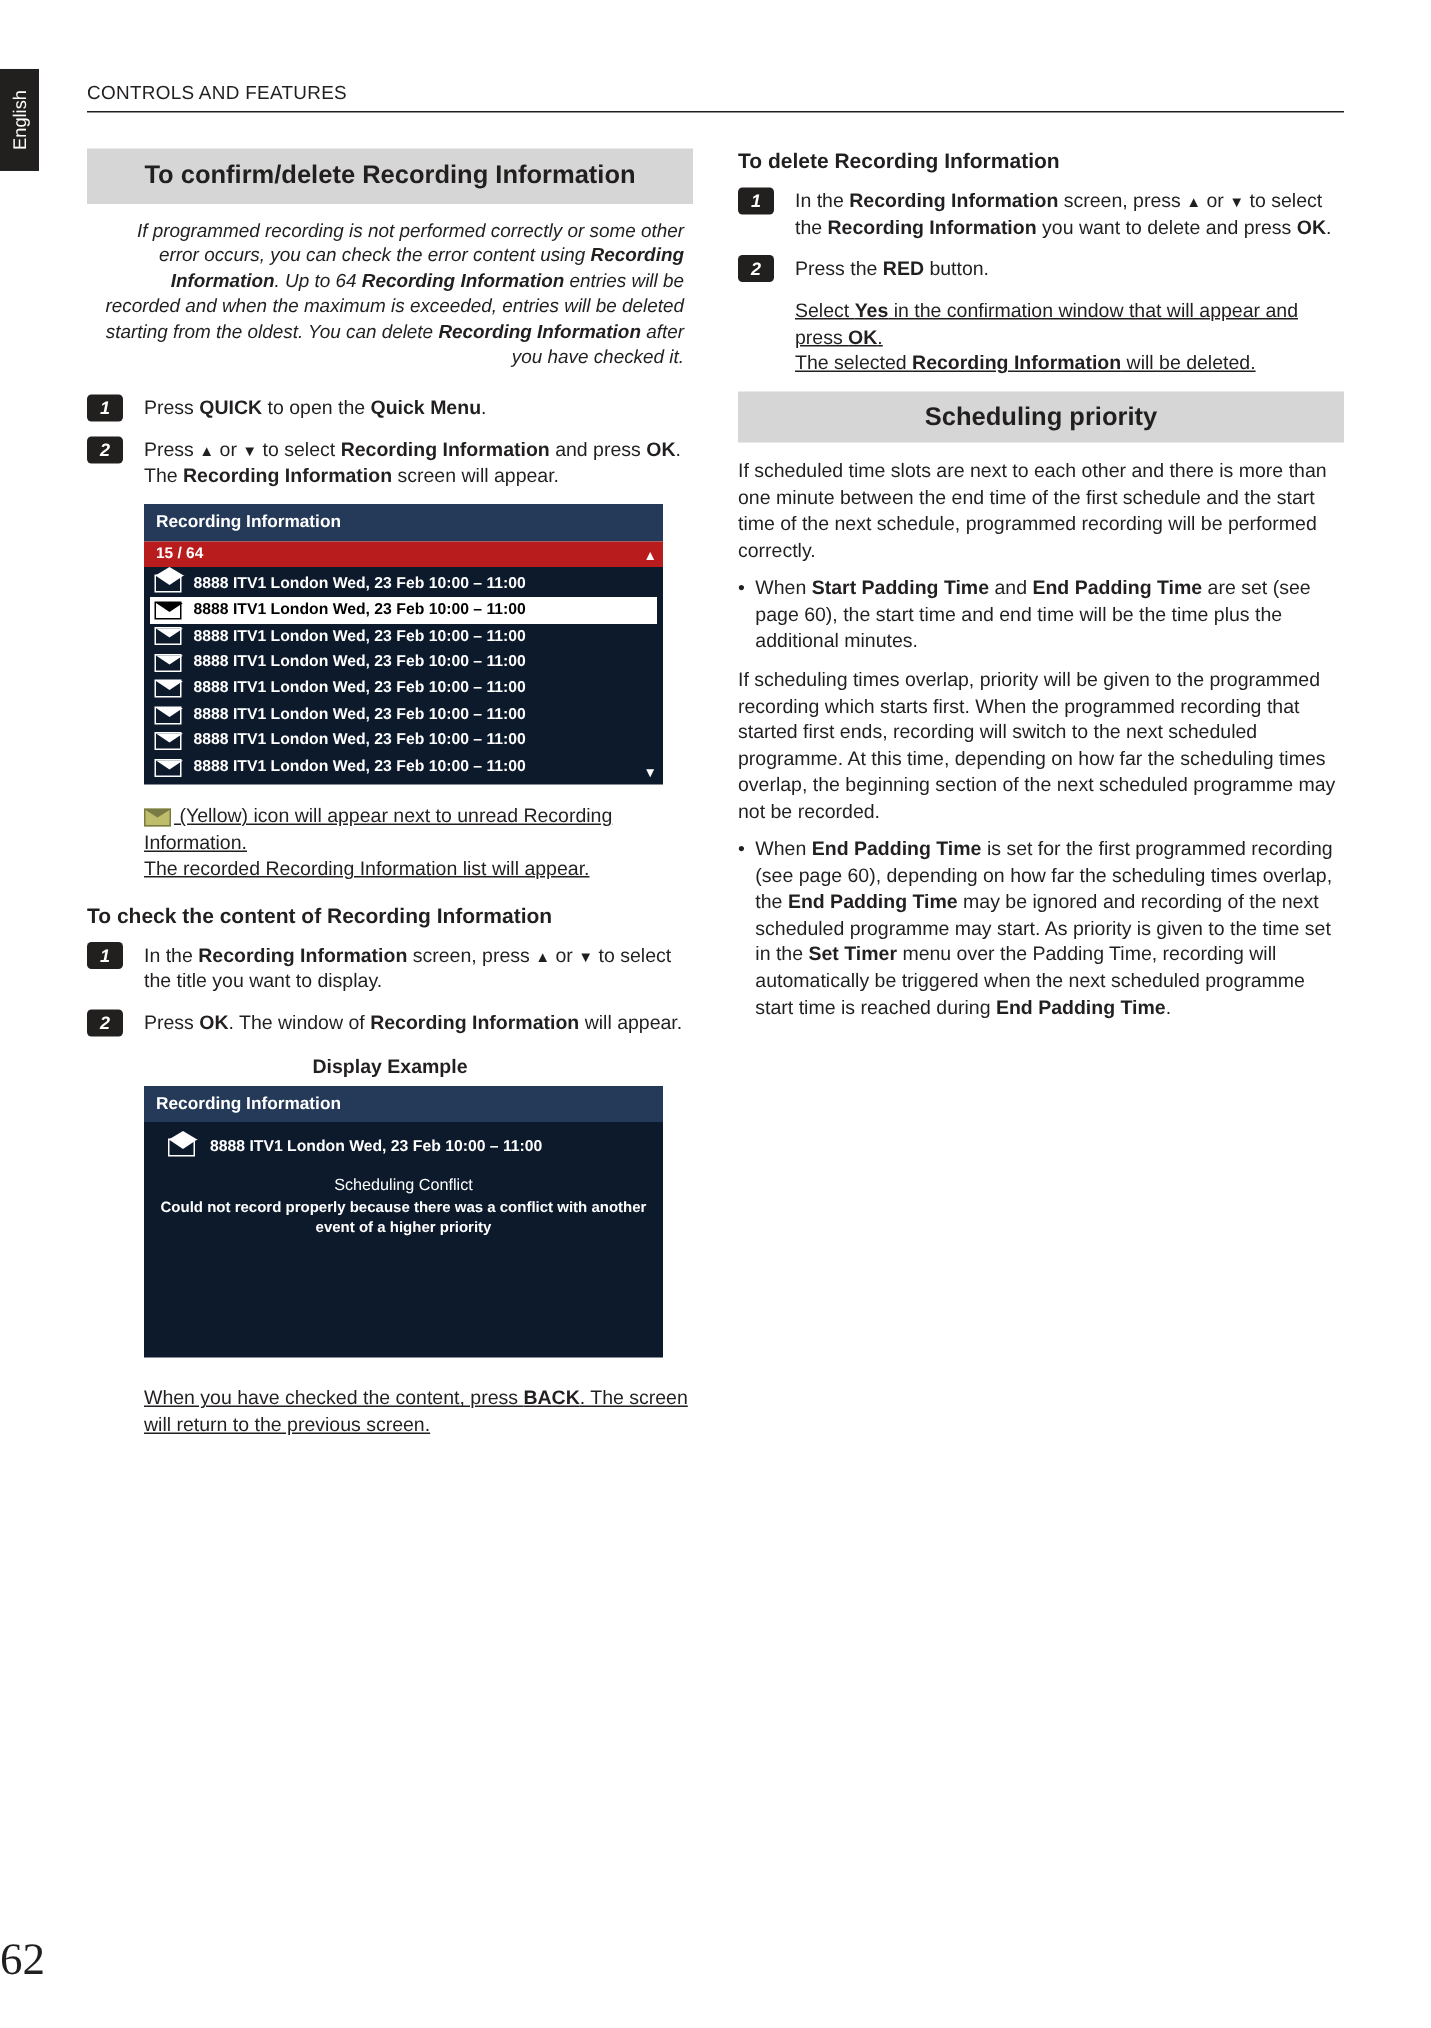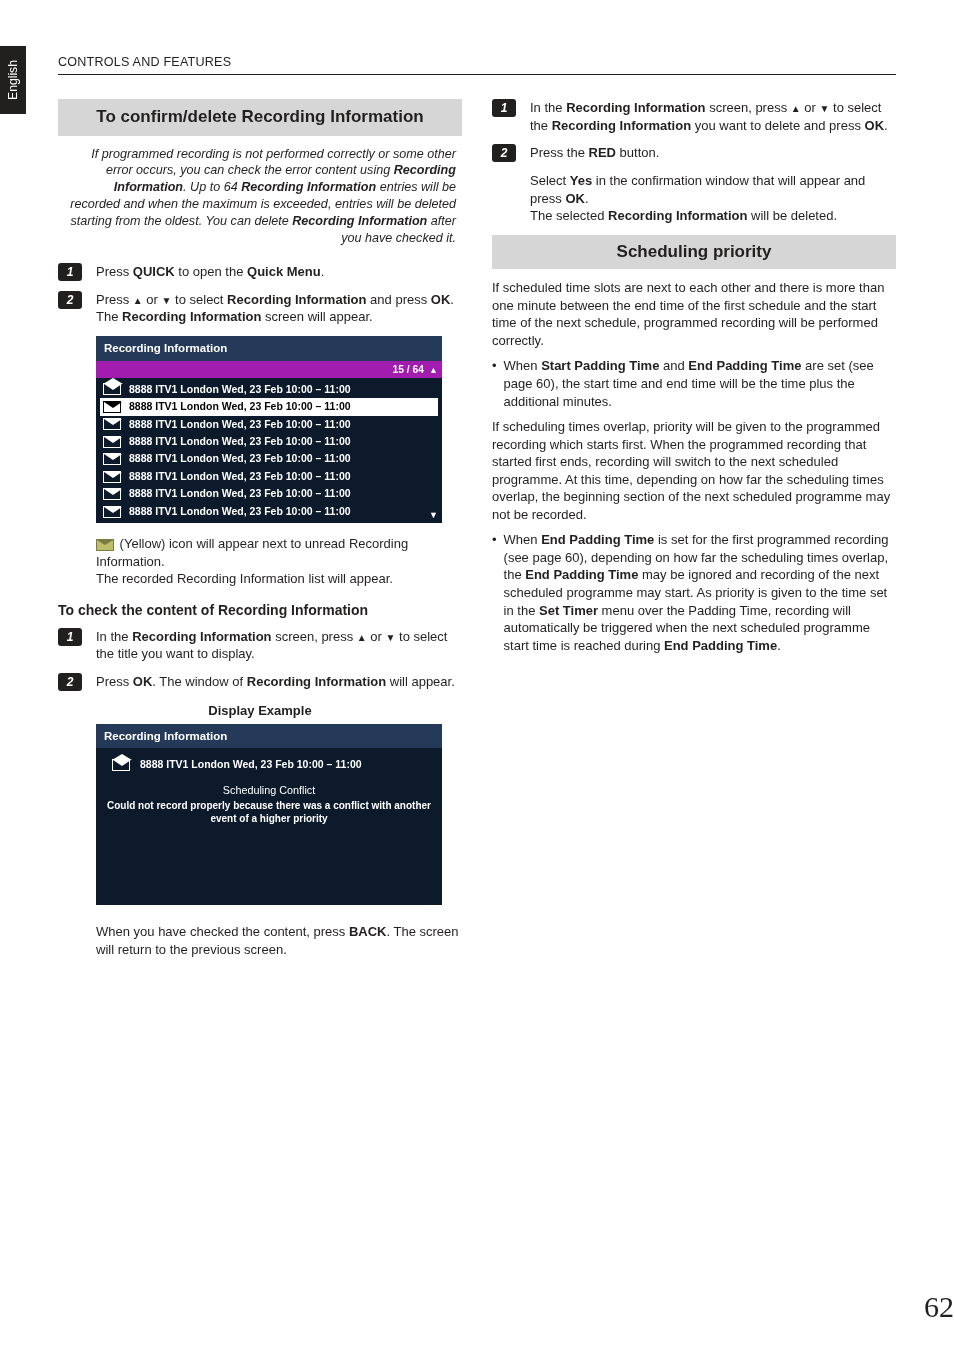--- a/index.html
+++ b/index.html
@@ -43,21 +43,21 @@
   .ital { font-style: italic; text-align: right; font-size: 12.6px; padding: 0 6px 10px; line-height: 1.34; }
   .ital .b-it { font-weight:700; font-style: italic; }
   .step { display: flex; gap: 14px; margin: 6px 0 10px; }
   .num {
     flex: 0 0 24px; height: 18px; background:#221f1f; color:#fff;
     border-radius: 3px; font-weight: 700; font-size: 12px;
     text-align: center; line-height: 18px;
     font-style: italic;
   }
   .step-body { flex: 1; font-size: 13px; line-height: 1.35; }
-  .indent { margin-left: 38px; font-size: 13px; line-height: 1.35; margin-bottom: 10px; }
+  .indent { margin-left: 38px; font-size: 13px; line-height: 1.35; margin-bottom: 10px; text-decoration: underline; }
   b { font-weight: 700; }
   .tri-up::before { content: "▲"; font-size: 10px; }
   .tri-dn::before { content: "▼"; font-size: 10px; }
   .sub-head { font-weight:700; font-size:14px; margin: 14px 0 8px; }
   .para { font-size: 13px; line-height: 1.35; margin-bottom: 8px; }
   .bullet { display:flex; gap: 7px; font-size: 13px; line-height: 1.35; margin-bottom: 8px; }
   .bullet .dot { flex:0 0 auto; }
   
   .screen {
     margin: 10px 0 12px 38px;
@@ -65,22 +65,22 @@
     font-family: Arial, sans-serif;
   }
   .screen-title {
     background:#243a58;
     color:#fff;
     font-weight:700;
     font-size:11.5px;
     padding:5px 8px;
   }
   .screen-count {
-    background:#a21caf; color:#fff; font-size:10.3px; font-weight:700;
-    text-align:right; padding:2px 18px 2px 8px; position:relative;
+    background:#b91c1c; color:#fff; font-size:10.3px; font-weight:700;
+    text-align:left; padding:2px 18px 2px 8px; position:relative;
   }
   .screen-body { background:#0d1a2c; padding:3px 4px 3px 4px; position:relative; }
   .scr-arr-up, .scr-arr-dn {
     position:absolute; right:4px; color:#fff; font-size:9px;
   }
   .scr-arr-up { top:-13px; }
   .scr-arr-dn { bottom:2px; }
   .scr-row {
     display:flex; align-items:center; gap:8px;
     color:#fff; font-size:10.5px; font-weight:700; padding:2px 3px;
@@ -110,21 +110,21 @@
     border-top:5px solid #7a7a45;
   }
   .display-title { text-align:center; font-weight:700; font-size:13px; margin:12px 0 4px; }
   .detail-screen { margin-left:38px; width:346px; font-family:Arial,sans-serif; }
   .detail-body { background:#0d1a2c; color:#fff; padding:10px 10px 80px; font-size:10.5px; }
   .detail-body .line1 { display:flex; align-items:center; gap:10px; font-weight:700; margin-bottom:12px; margin-left:6px; }
   .detail-body .conf-t { text-align:center; font-weight:400; font-size:10.8px; margin-bottom:2px; }
   .detail-body .conf-b { font-weight:700; font-size:10px; line-height:1.3;text-align:center; }
   .page-num {
     position:absolute; bottom:26px; left:0; right:0;
-    text-align:right; font-size:30px; font-family: Georgia, serif;
+    text-align:left; font-size:30px; font-family: Georgia, serif;
   }
 </style>
 </head>
 <body>
 
 <div class="lang-tab">English</div>
 
 <div class="page">
   <div class="header-line">CONTROLS AND FEATURES</div>
   <div class="rule"></div>
@@ -219,20 +219,21 @@
           <div class="conf-b">Could not record properly because there was a conflict with another event of a higher priority</div>
         </div>
       </div>
 
       <div class="indent" style="margin-top:18px">
         <span>When you have checked the content, press </span><b>BACK</b><span>. The screen will return to the previous screen.</span>
       </div>
     </div>
 
     <div class="col">
+      <div class="sub-head" style="margin-top:6px">To delete Recording Information</div>
 
       <div class="step">
         <div class="num">1</div>
         <div class="step-body"><span>In the </span><b>Recording Information</b><span> screen, press </span><span class="tri-up"></span><span> or </span><span class="tri-dn"></span><span> to select the </span><b>Recording Information</b><span> you want to delete and press </span><b>OK</b><span>.</span></div>
       </div>
 
       <div class="step">
         <div class="num">2</div>
         <div class="step-body"><span>Press the </span><b>RED</b><span> button.</span></div>
       </div>

